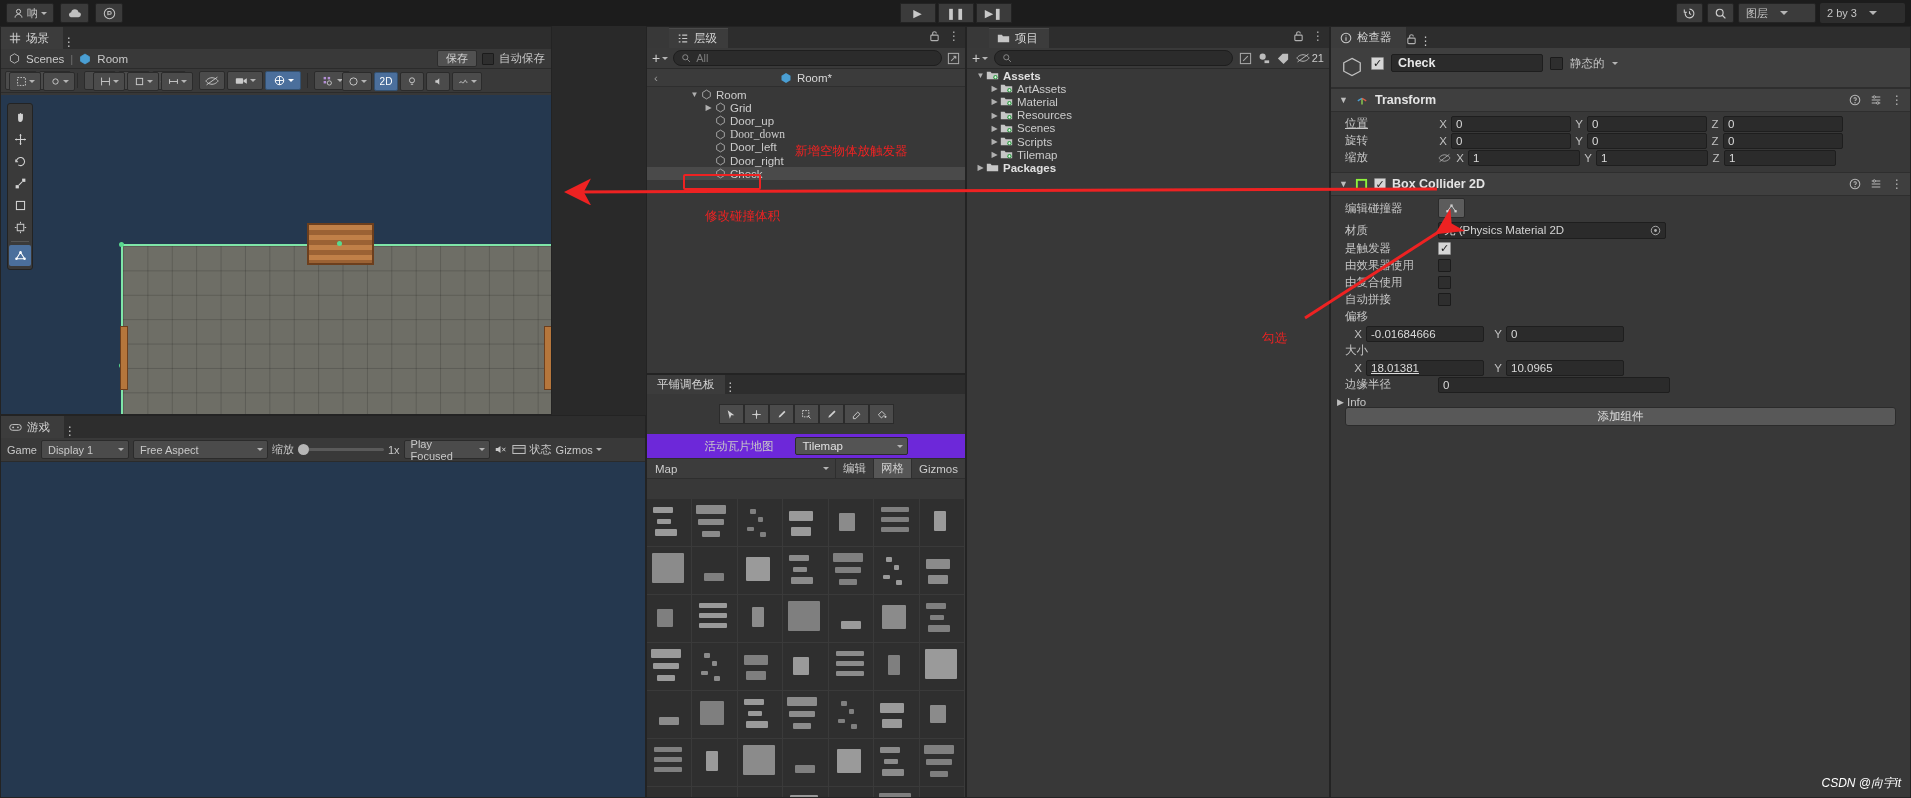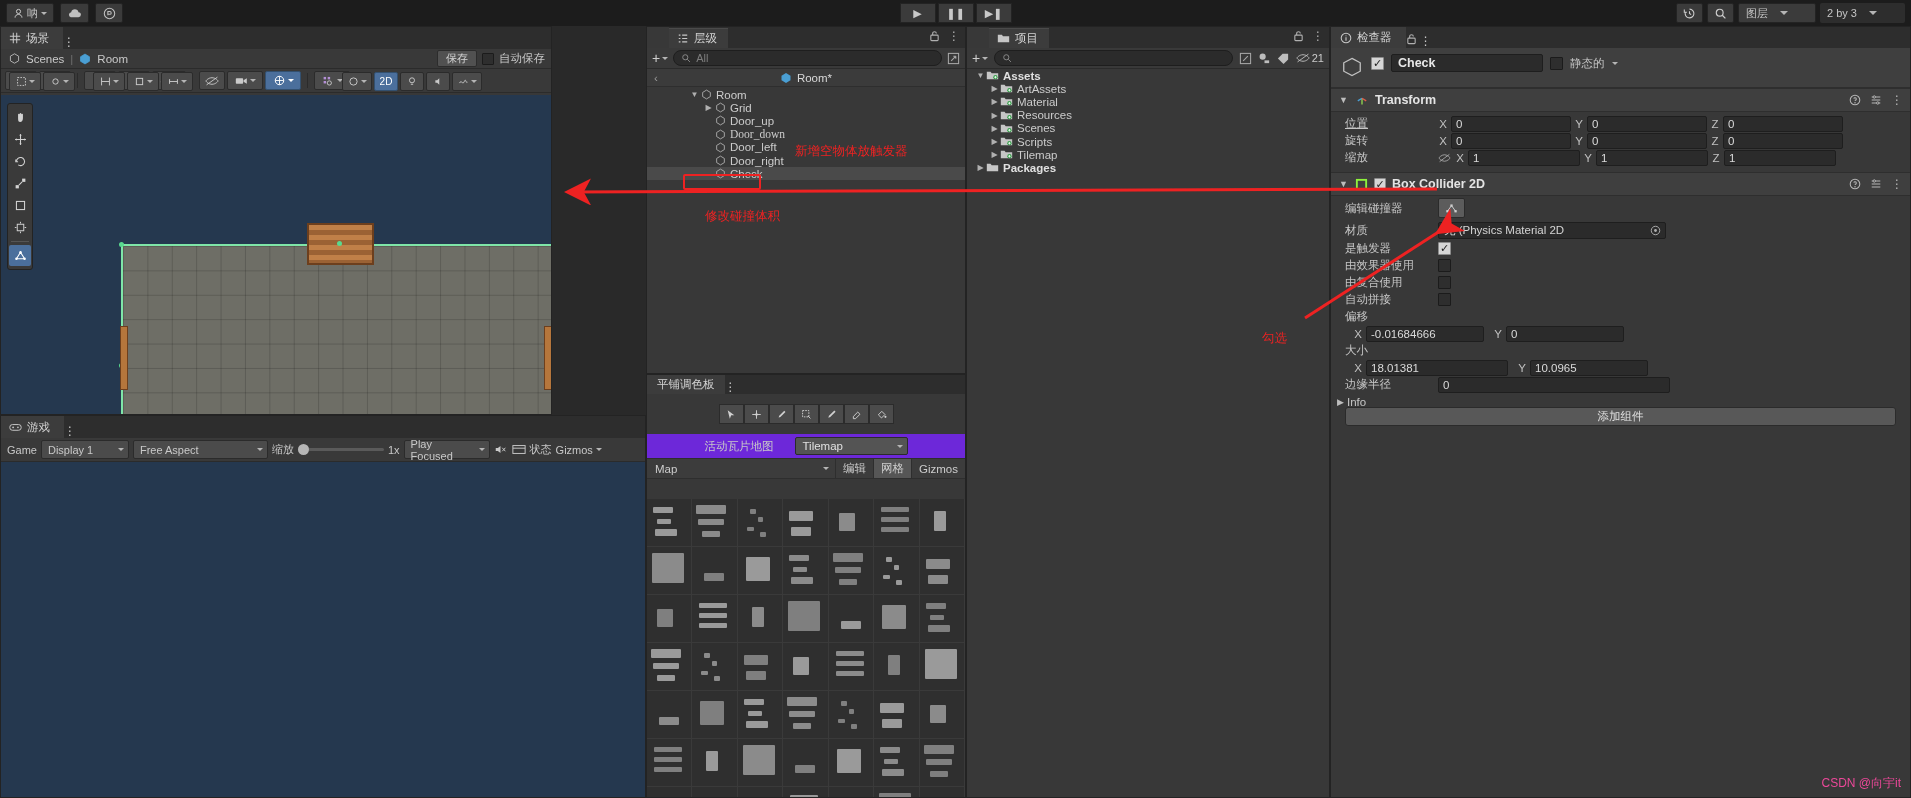--- a/index.html
+++ b/index.html
@@ -119,21 +119,21 @@
   .xyz { display:flex; align-items:center; gap:3px; flex:1;}
   .axis { color:#c0c0c0; width:10px; text-align:center; font-size:11.5px;}
   .numf { height:16px; background:#2b2b2b; border:1px solid #1e1e1e; border-radius:2px; display:flex; align-items:center; padding:0 4px; color:#dadada; font-size:11.5px; min-width:0;}
   .objf { height:17px; background:#2b2b2b; border:1px solid #1e1e1e; border-radius:2px; display:flex; align-items:center; justify-content:space-between; padding:0 4px 0 5px; color:#d5d5d5; font-size:11.5px;}
   .editcol-btn { width:27px;height:20px;background:#5c5c5c;border:1px solid #2b2b2b;border-radius:2px;display:flex;align-items:center;justify-content:center;color:#d0d0d0;font-size:11px;}
   .addcomp { height:19px; background:#585858; border:1px solid #2b2b2b; border-radius:3px; display:flex;align-items:center;justify-content:center; color:#e0e0e0; font-size:11.5px;}
 
   
   .anno { position:absolute; color:#ee2222; font-size:12.5px; white-space:nowrap; z-index:30; font-family:"DejaVu Sans",sans-serif;}
   svg.anno-svg { position:absolute; left:0; top:0; width:1911px; height:798px; pointer-events:none; z-index:29;}
-  .watermark { position:absolute; right:10px; bottom:6px; color:#ec4899; font-size:12px; z-index:40;}
+  .watermark { position:absolute; right:10px; bottom:6px; color:#ffffff; font-size:12px; z-index:40;font-style:italic;}
 </style>
 </head>
 <body>
 
 <div id="root">
 
   <div class="topbar">
     <div class="tb-btn">
       <svg width="11" height="11" viewBox="0 0 16 16">
           <circle cx="8" cy="5" r="3" fill="none" stroke="#cfcfcf" stroke-width="1.4"></circle>
@@ -1130,21 +1130,21 @@
         <span class="axis" style="margin-left:6px;">Y</span>
           <div class="numf" style="width:118px;">0</div>
       </div>
     </div>
     <div class="prop">
       <span class="plabel">大小</span>
     </div>
     <div class="prop" style="padding-left:22px;">
       <div class="xyz">
         <span class="axis">X</span>
-          <div class="numf" style="width:142px;">18.01381</div>
+          <div class="numf" style="width:118px;text-decoration:underline;">18.01381</div>
         <span class="axis" style="margin-left:6px;">Y</span>
           <div class="numf" style="width:118px;">10.0965</div>
       </div>
     </div>
     <div class="prop">
       <span class="plabel">边缘半径</span>
       <div class="numf" style="width:232px;">0</div>
     </div>
     <div class="prop">
       <span class="foldarrow" style="margin-left:-8px;">▶</span>

